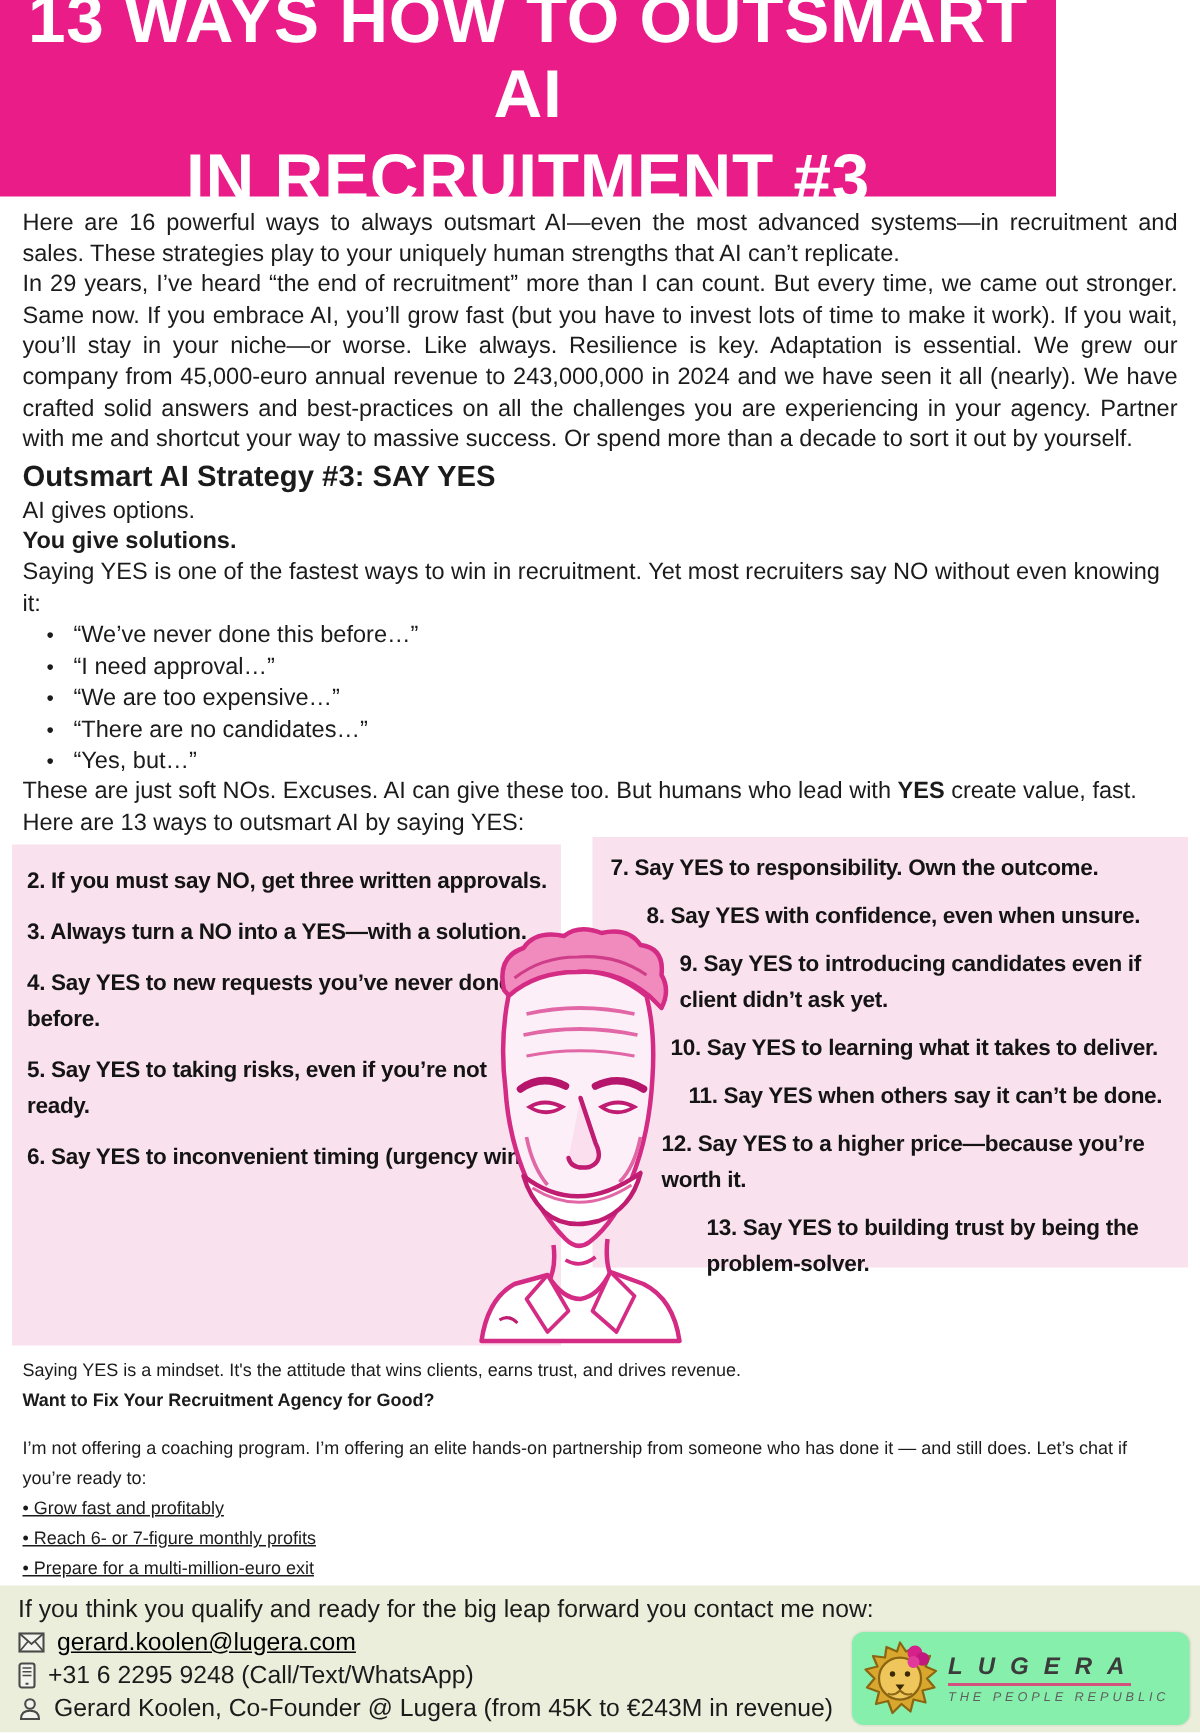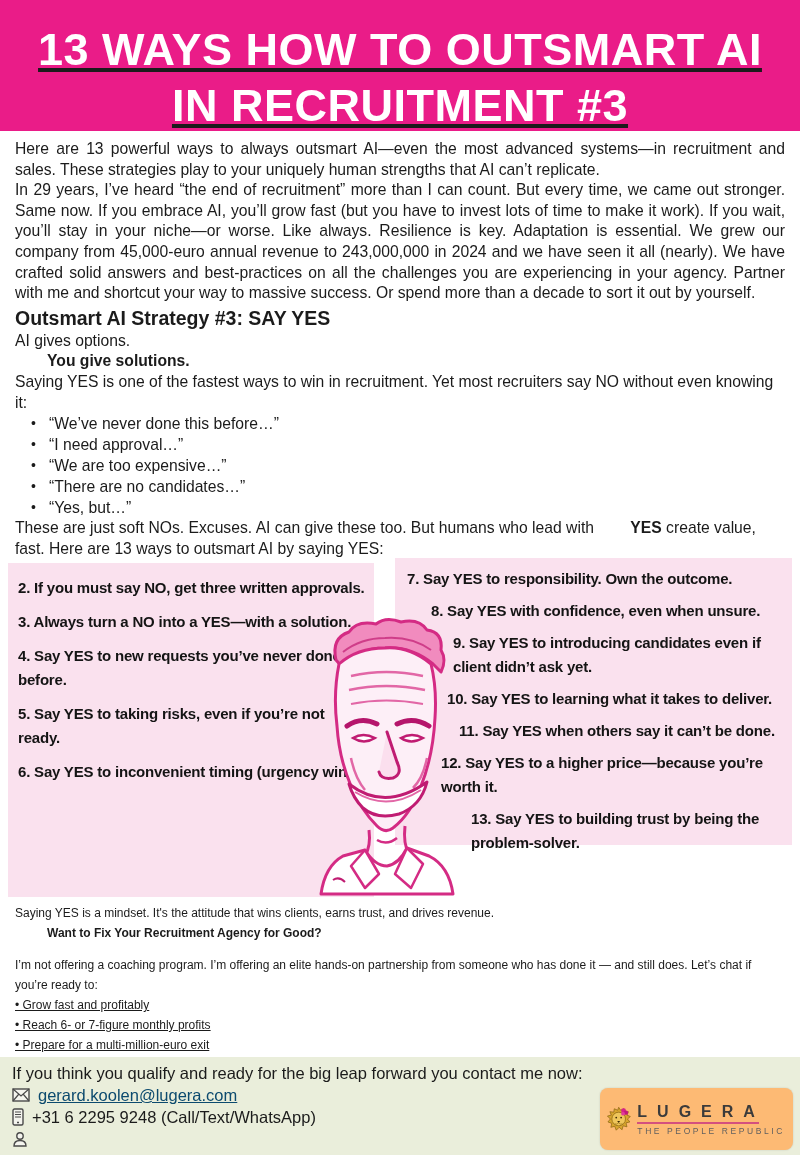--- a/index.html
+++ b/index.html
@@ -1,27 +1,27 @@
 <!DOCTYPE html>
 <html><head>
 <meta charset="utf-8">
 <style>
   * { margin:0; padding:0; box-sizing:border-box; }
   html,body { width:800px; height:1155px; background:#ffffff; font-family:"Liberation Sans", sans-serif; color:#1b1b1b; overflow:hidden; }
   .page { position:relative; width:800px; height:1155px; background:#fff; }
 
   
-  .banner { position:absolute; top:0; left:0; width:800px; height:131px; background:#EA1C88; display:flex; flex-direction:column; align-items:center; justify-content:flex-end; gap:6px;text-decoration:underline; }
+  .banner { position:absolute; top:0; left:0; width:704px; height:131px; background:#EA1C88; display:flex; flex-direction:column; align-items:center; justify-content:center; gap:6px; }
   .banner-line { color:#ffffff; font-weight:700; font-size:45px; line-height:50px; letter-spacing:0.5px; text-align:center; }
 
   
   .content { position:absolute; top:139px; left:15px; width:770px; font-size:15.7px; line-height:20.6px; }
   .content p.just { text-align:justify; }
   .strategy-heading { font-size:19.5px; line-height:25px; font-weight:700; margin-top:2px; }
-  .bold { font-weight:700;margin-left:32px; }
+  .bold { font-weight:700; }
   ul.quotes { list-style:none; margin:0; padding:0; }
   ul.quotes li { padding-left:34px; position:relative; line-height:21px; }
   ul.quotes li::before { content:"•"; position:absolute; left:16px; font-size:14px; }
 
   
   .pink-section { position:absolute; top:558px; left:0; width:800px; height:341px; }
   .box-left  { position:absolute; left:8px;  top:5px; width:366px; height:334px; background:#FAE1EE; padding:13px 8px 0 10px; }
   .box-right { position:absolute; left:395px; top:0;  width:397px; height:287px; background:#FAE1EE; padding:9px 6px 0 12px; }
   .pink-item { font-weight:700; font-size:15px; line-height:24px; letter-spacing:-0.2px; color:#141414; }
   .box-left  .pink-item { margin-bottom:10px; }
@@ -33,40 +33,40 @@
   
   .closing { position:absolute; top:903px; left:15px; width:770px; font-size:12px; line-height:20px; }
   .closing .gap { height:12px; }
   .goal-line { line-height:20px;text-decoration:underline; }
 
   
   .footer { position:absolute; top:1057px; left:0; width:800px; height:98px; background:#EAEEDB; padding:5px 12px 0 12px; }
   .footer-cta { font-size:16.5px; line-height:22px; color:#1b1b1b; }
   .contact-row { display:flex; align-items:center; gap:8px; font-size:16.5px; line-height:22px; height:22px; }
   .contact-row svg { flex:0 0 auto; }
-  a.email-link { color:#0c4a6e; text-decoration:underline; }
+  a.email-link { color:#000000; text-decoration:underline; }
 
-  .logo-box { position:absolute; right:7px; top:31px; width:193px; height:62px; background:#fdba74; border-radius:8px; display:flex; align-items:center; padding:4px 8px 4px 6px; gap:6px; box-shadow:0 0 2px rgba(0,0,0,0.15); }
+  .logo-box { position:absolute; right:7px; top:31px; width:225px; height:62px; background:#86efac; border-radius:8px; display:flex; align-items:center; padding:4px 8px 4px 6px; gap:6px; box-shadow:0 0 2px rgba(0,0,0,0.15);font-style:italic; }
   .logo-text { display:flex; flex-direction:column; }
   .logo-name { font-size:16px; font-weight:700; letter-spacing:10px; color:#3b3b3b; line-height:18px; white-space:nowrap; }
   .logo-rule { height:2px; background:#D4517E; width:122px; margin:1px 0 2px 0; }
   .logo-tagline { font-size:8.5px; letter-spacing:2.6px; color:#5f5f5f; white-space:nowrap; }
 </style>
 </head>
 <body>
 
 <div class="page">
 
   <header class="banner">
     <div class="banner-line">13 WAYS HOW TO OUTSMART AI</div>
     <div class="banner-line">IN RECRUITMENT #3</div>
   </header>
 
   <section class="content">
-    <p class="just">Here are 13 powerful ways to always outsmart AI—even the most advanced systems—in recruitment and sales. These strategies play to your uniquely human strengths that AI can’t replicate.</p>
+    <p class="just">Here are 16 powerful ways to always outsmart AI—even the most advanced systems—in recruitment and sales. These strategies play to your uniquely human strengths that AI can’t replicate.</p>
     <p class="just">In 29 years, I’ve heard “the end of recruitment” more than I can count. But every time, we came out stronger. Same now. If you embrace AI, you’ll grow fast (but you have to invest lots of time to make it work). If you wait, you’ll stay in your niche—or worse. Like always. Resilience is key. Adaptation is essential. We grew our company from 45,000-euro annual revenue to 243,000,000 in 2024 and we have seen it all (nearly). We have crafted solid answers and best-practices on all the challenges you are experiencing in your agency. Partner with me and shortcut your way to massive success. Or spend more than a decade to sort it out by yourself.</p>
     <h2 class="strategy-heading">Outsmart AI Strategy #3: SAY YES</h2>
     <p>AI gives options.</p>
     <p class="bold">You give solutions.</p>
     <p>Saying YES is one of the fastest ways to win in recruitment. Yet most recruiters say NO without even knowing it:</p>
     <ul class="quotes">
       <li>“We’ve never done this before…”</li>
       <li>“I need approval…”</li>
       <li>“We are too expensive…”</li>
       <li>“There are no candidates…”</li>
@@ -159,20 +159,21 @@
           <line x1="5" y1="14.5" x2="7" y2="14.5" stroke="#4a4a4a" stroke-width="1.4"></line>
         </svg>
       <span>+31 6 2295 9248 (Call/Text/WhatsApp)</span>
     </div>
 
     <div class="contact-row">
       <svg width="16" height="16" viewBox="0 0 16 16">
           <circle cx="8" cy="5" r="3.2" fill="#f4f4ee" stroke="#4a4a4a" stroke-width="1.4"></circle>
           <path d="M2,15 Q2,9.5 8,9.5 Q14,9.5 14,15 Z" fill="#f4f4ee" stroke="#4a4a4a" stroke-width="1.4"></path>
         </svg>
+      <span>Gerard Koolen, Co-Founder @ Lugera (from 45K to €243M in revenue)</span>
     </div>
 
     <div class="logo-box">
       <svg width="52" height="54" viewBox="0 0 52 54">
         <path d="M26,3 L30,9 L37,6 L38,13 L46,12 L43,19 L50,22 L44,27 L49,33 L41,35 L43,43 L35,41 L33,49 L27,44 L21,50 L18,42 L10,44 L12,36 L4,33 L9,27 L3,21 L11,19 L8,12 L16,13 L17,6 L24,9 Z" fill="#D9A62E" stroke="#8A6512" stroke-width="1.5" stroke-linejoin="round"></path>
         <circle cx="26" cy="27" r="14" fill="#EFC65B" stroke="#8A6512" stroke-width="1.5"></circle>
         <circle cx="21" cy="24" r="1.8" fill="#3a2a05"></circle>
         <circle cx="31" cy="24" r="1.8" fill="#3a2a05"></circle>
         <path d="M23,31 L29,31 L26,35 Z" fill="#3a2a05"></path>
         <path d="M26,35 Q22,39 18,37 M26,35 Q30,39 34,37" fill="none" stroke="#8A6512" stroke-width="1.3"></path>

